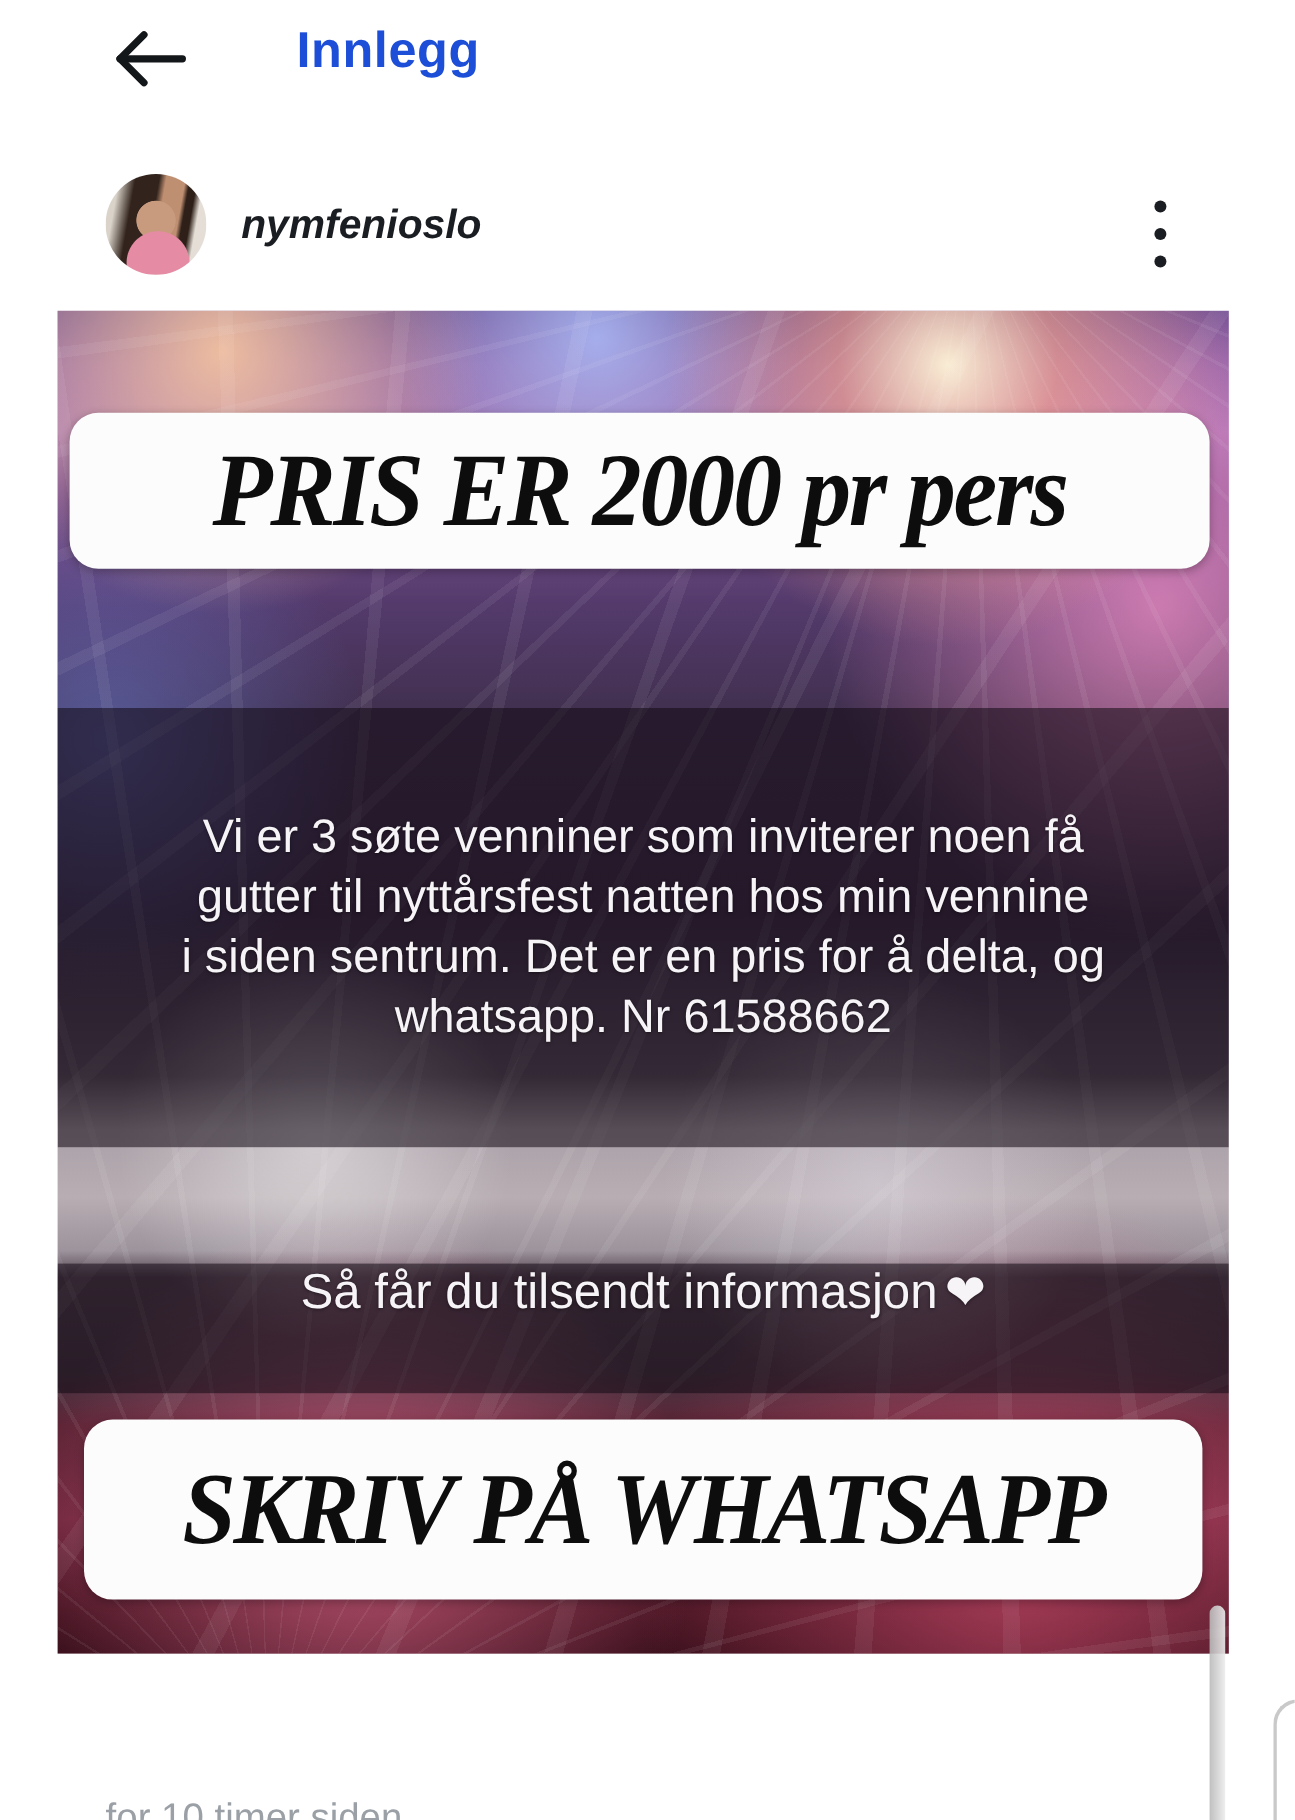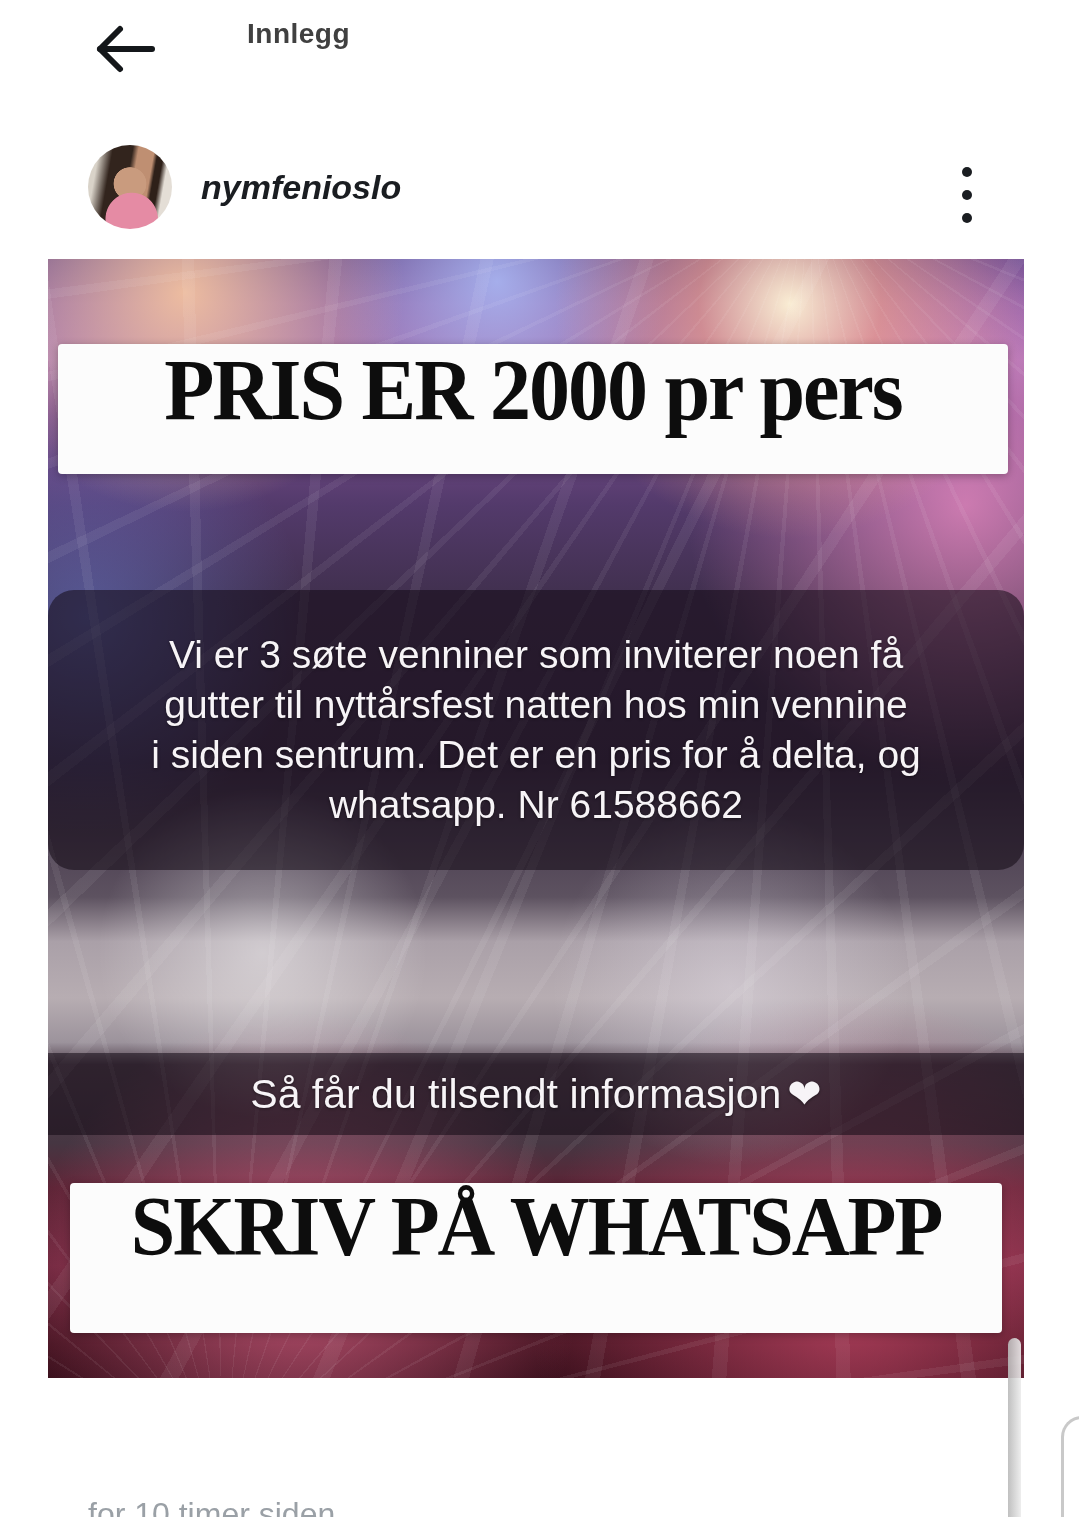--- a/index.html
+++ b/index.html
@@ -3,21 +3,21 @@
 <meta charset="utf-8">
 <style>
   html,body{margin:0;padding:0;background:#ffffff;}
   #screen{
     position:relative;width:1079px;height:1517px;background:#ffffff;
     overflow:hidden;font-family:"Liberation Sans",sans-serif;
   }
   
   .topbar{position:absolute;left:0;top:0;width:1079px;height:110px;background:#fff;}
   .back-btn{position:absolute;left:90px;top:18px;width:70px;height:62px;cursor:pointer;}
-  .page-title{position:absolute;left:247px;top:18px;font-size:28px;font-weight:700;color:#404040;letter-spacing:.5px;}
+  .page-title{position:absolute;left:247px;top:18px;font-size:42px;font-weight:700;color:#1d4ed8;letter-spacing:.5px;}
   
   .avatar{
     position:absolute;left:88px;top:145px;width:84px;height:84px;border-radius:50%;
     overflow:hidden;cursor:pointer;
     background:
       radial-gradient(circle at 52% 88%, #e58ba4 0 30%, rgba(0,0,0,0) 31%),
       radial-gradient(circle at 50% 46%, #c99b7e 0 26%, rgba(0,0,0,0) 27%),
       linear-gradient(100deg,#d9d3c9 12%, #32241d 26% 46%, #bf8f72 52% 68%, #2e2019 72% 78%, #e4ded6 84%);
   }
   .username{position:absolute;left:201px;top:168px;font-size:34px;font-weight:700;color:#1a1d21;cursor:pointer;font-style:italic;}
@@ -46,36 +46,36 @@
   }
   .post-image::before{
     content:"";position:absolute;inset:0;pointer-events:none;opacity:.5;
     background:repeating-conic-gradient(from 10deg at 78% -6%, rgba(255,255,255,.12) 0 .7deg, rgba(255,255,255,0) .7deg 6deg);
   }
   .post-image::after{
     content:"";position:absolute;inset:0;pointer-events:none;opacity:.45;
     background:repeating-conic-gradient(from 190deg at 18% 108%, rgba(255,255,255,.14) 0 .6deg, rgba(255,255,255,0) .6deg 7deg);
   }
   .white-box{
-    position:absolute;background:#fcfcfc;border-radius:4px;display:flex;justify-content:center;
-    box-shadow:0 2px 8px rgba(0,0,0,.28);z-index:3;
+    position:absolute;background:#fcfcfc;border-radius:24px;display:flex;align-items:center;justify-content:center;
+    box-shadow:0 2px 8px rgba(0,0,0,.28);z-index:3;font-style:italic;
   }
   .box-pris{left:10px;top:85px;width:950px;height:130px;}
   .box-whatsapp{left:22px;top:924px;width:932px;height:150px;}
   .serif-head{font-family:"Liberation Serif",serif;font-weight:700;color:#0d0d0d;letter-spacing:-2px;
     transform:scaleY(1.06);white-space:nowrap;}
   .box-pris .serif-head{font-size:82px;}
   .box-whatsapp .serif-head{font-size:80px;}
   .band{position:absolute;left:0;width:976px;background:rgba(18,10,20,.55);z-index:2;}
-  .band-paragraph{top:331px;height:280px;display:flex;flex-direction:column;justify-content:center;border-radius:26px;}
+  .band-paragraph{top:331px;height:366px;display:flex;flex-direction:column;justify-content:center;}
   .band-paragraph div{
     text-align:center;color:#f7f4f7;font-size:39px;line-height:50px;
     text-shadow:0 1px 3px rgba(0,0,0,.45);white-space:nowrap;
   }
-  .band-info{top:794px;height:82px;display:flex;align-items:center;justify-content:center;}
+  .band-info{top:794px;height:108px;display:flex;align-items:flex-start;justify-content:center;}
   .band-info .info-text{color:#f7f4f7;font-size:41px;text-shadow:0 1px 3px rgba(0,0,0,.45);}
   .heart-emoji{color:#e8392f;font-size:42px;margin-left:6px;text-shadow:none;}
   
   .actions{position:absolute;left:0;top:1390px;width:1079px;height:100px;background:transparent;}
   
   .timestamp{position:absolute;left:88px;top:1496px;font-size:32px;color:#9aa0a6;}
   
   .scroll-thumb{
     position:absolute;left:1008px;top:1338px;width:13px;height:180px;z-index:5;
     background:linear-gradient(to right,#b9b9b9,#ececec);border-radius:8px 8px 0 0;opacity:.9;

